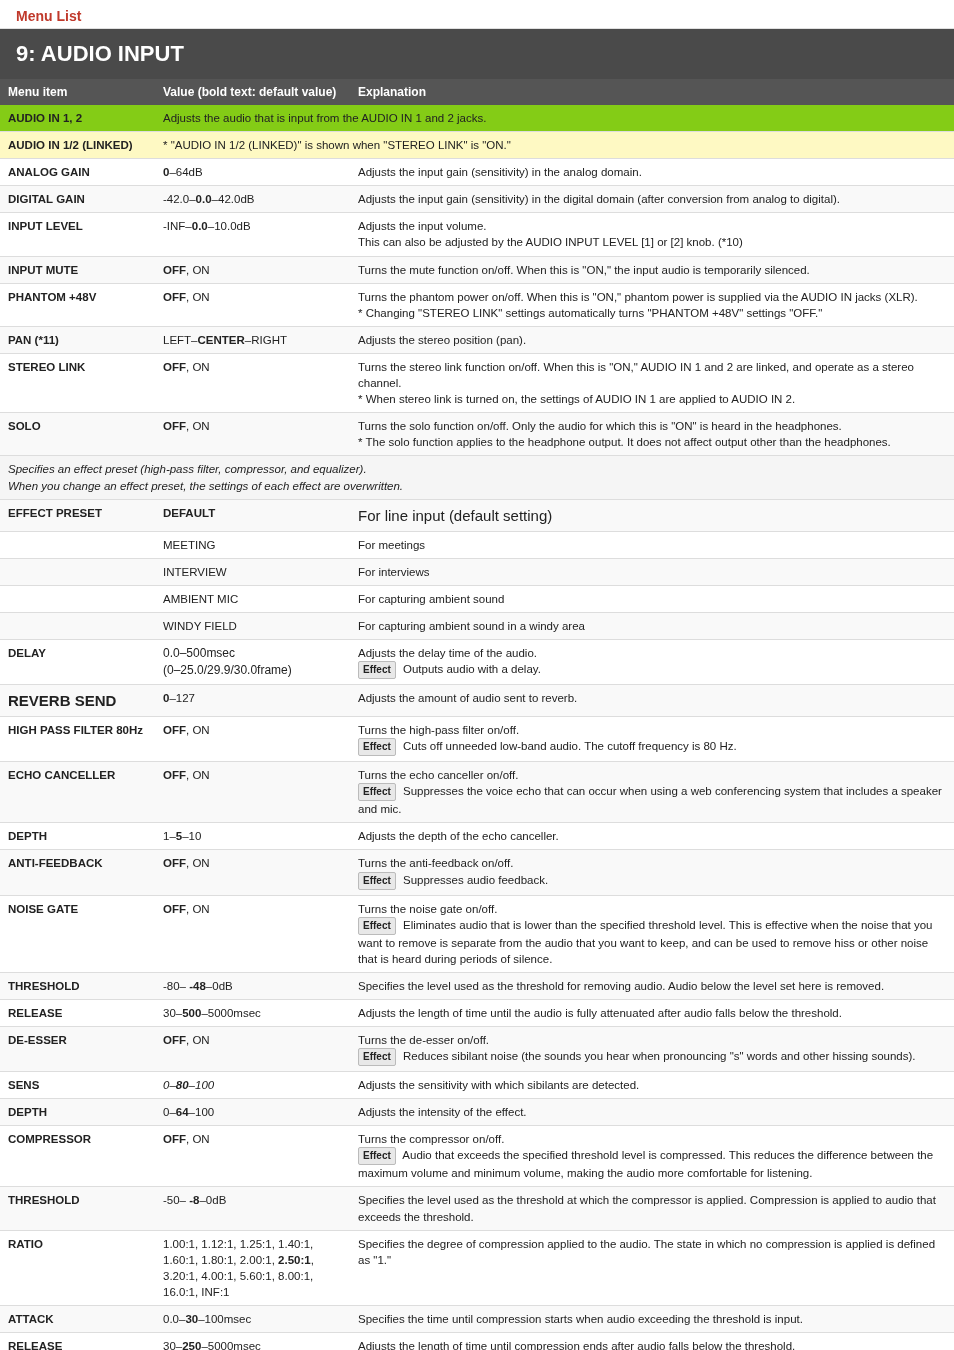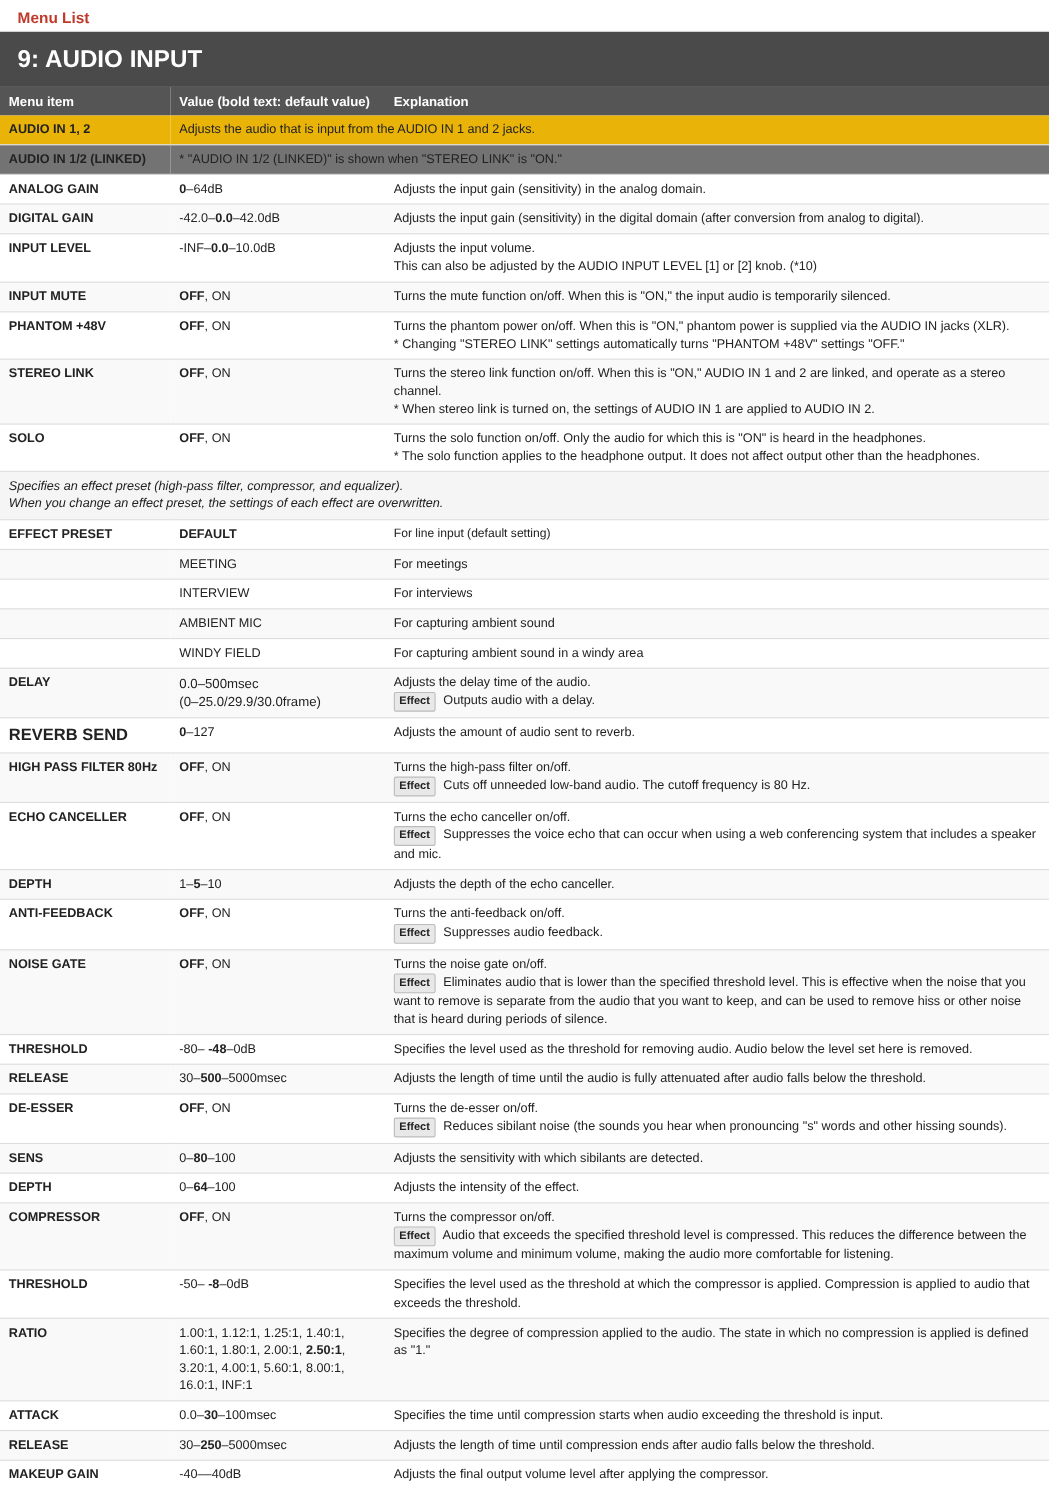--- a/index.html
+++ b/index.html
@@ -62,25 +62,25 @@
 
 <table>
   <thead>
     <tr>
       <th style="width:155px;">Menu item</th>
       <th style="width:195px;">Value (bold text: default value)</th>
       <th>Explanation</th>
     </tr>
   </thead>
   <tbody id="table-body">
-  <tr style="background: #eab308;">
+  <tr style="background: #84cc16;">
         <td style="font-weight: bold; padding: 5px 8px; font-size: 11.5px;">AUDIO IN 1, 2</td>
         <td colspan="2" style="padding: 5px 8px; font-size: 11.5px;">Adjusts the audio that is input from the AUDIO IN 1 and 2 jacks.</td>
       </tr>
-      <tr style="background: #737373;">
+      <tr style="background: #fef9c3;">
         <td style="font-weight: bold; padding: 5px 8px; font-size: 11.5px;">AUDIO IN 1/2 (LINKED)</td>
         <td colspan="2" style="padding: 5px 8px; font-size: 11.5px;">* "AUDIO IN 1/2 (LINKED)" is shown when "STEREO LINK" is "ON."</td>
       </tr>
       <tr>
         <td style="font-weight: bold; padding: 5px 8px; font-size: 11.5px; vertical-align: top; width: 155px;">ANALOG GAIN</td>
         <td style="font-size: 11.5px; line-height: 1.4; padding: 5px 8px; vertical-align: top; width: 195px;"><b>0</b>–64dB</td>
         <td style="font-size: 11.5px; line-height: 1.4; padding: 5px 8px; vertical-align: top;">Adjusts the input gain (sensitivity) in the analog domain.</td>
       </tr>
       <tr>
         <td style="font-weight: bold; padding: 5px 8px; font-size: 11.5px; vertical-align: top; width: 155px;">DIGITAL GAIN</td>
@@ -96,36 +96,41 @@
         <td style="font-weight: bold; padding: 5px 8px; font-size: 11.5px; vertical-align: top; width: 155px;">INPUT MUTE</td>
         <td style="font-size: 11.5px; line-height: 1.4; padding: 5px 8px; vertical-align: top; width: 195px;"><b>OFF</b>, ON</td>
         <td style="font-size: 11.5px; line-height: 1.4; padding: 5px 8px; vertical-align: top;">Turns the mute function on/off. When this is "ON," the input audio is temporarily silenced.</td>
       </tr>
       <tr>
         <td style="font-weight: bold; padding: 5px 8px; font-size: 11.5px; vertical-align: top; width: 155px;">PHANTOM +48V</td>
         <td style="font-size: 11.5px; line-height: 1.4; padding: 5px 8px; vertical-align: top; width: 195px;"><b>OFF</b>, ON</td>
         <td style="font-size: 11.5px; line-height: 1.4; padding: 5px 8px; vertical-align: top;">Turns the phantom power on/off. When this is "ON," phantom power is supplied via the AUDIO IN jacks (XLR).<br>* Changing "STEREO LINK" settings automatically turns "PHANTOM +48V" settings "OFF."</td>
       </tr>
       <tr>
+        <td style="font-weight: bold; padding: 5px 8px; font-size: 11.5px; vertical-align: top; width: 155px;">PAN (*11)</td>
+        <td style="font-size: 11.5px; line-height: 1.4; padding: 5px 8px; vertical-align: top; width: 195px;">LEFT–<b>CENTER</b>–RIGHT</td>
+        <td style="font-size: 11.5px; line-height: 1.4; padding: 5px 8px; vertical-align: top;">Adjusts the stereo position (pan).</td>
+      </tr>
+      <tr>
         <td style="font-weight: bold; padding: 5px 8px; font-size: 11.5px; vertical-align: top; width: 155px;">STEREO LINK</td>
         <td style="font-size: 11.5px; line-height: 1.4; padding: 5px 8px; vertical-align: top; width: 195px;"><b>OFF</b>, ON</td>
         <td style="font-size: 11.5px; line-height: 1.4; padding: 5px 8px; vertical-align: top;">Turns the stereo link function on/off. When this is "ON," AUDIO IN 1 and 2 are linked, and operate as a stereo channel.<br>* When stereo link is turned on, the settings of AUDIO IN 1 are applied to AUDIO IN 2.</td>
       </tr>
       <tr>
         <td style="font-weight: bold; padding: 5px 8px; font-size: 11.5px; vertical-align: top; width: 155px;">SOLO</td>
         <td style="font-size: 11.5px; line-height: 1.4; padding: 5px 8px; vertical-align: top; width: 195px;"><b>OFF</b>, ON</td>
         <td style="font-size: 11.5px; line-height: 1.4; padding: 5px 8px; vertical-align: top;">Turns the solo function on/off. Only the audio for which this is "ON" is heard in the headphones.<br>* The solo function applies to the headphone output. It does not affect output other than the headphones.</td>
       </tr>
       <tr style="background: rgb(245, 245, 245);">
         <td colspan="3" style="padding: 5px 8px; font-size: 11.5px; font-style: italic;">Specifies an effect preset (high-pass filter, compressor, and equalizer).<br>When you change an effect preset, the settings of each effect are overwritten.</td>
       </tr>
       <tr>
         <td style="font-weight: bold; padding: 5px 8px; font-size: 11.5px; vertical-align: top;">EFFECT PRESET</td>
         <td style="font-size: 11.5px; line-height: 1.4; padding: 5px 8px; vertical-align: top; width: 195px;"><b>DEFAULT</b></td>
-        <td style="font-size: 11px; line-height: 1.4; padding: 5px 8px; vertical-align: top;">For line input (default setting)</td>
+        <td style="font-size: 15px; line-height: 1.4; padding: 5px 8px; vertical-align: top;">For line input (default setting)</td>
       </tr>
       <tr>
         <td style="padding: 5px 8px; font-size: 11.5px;"></td>
         <td style="font-size: 11.5px; line-height: 1.4; padding: 5px 8px; vertical-align: top; width: 195px;">MEETING</td>
         <td style="font-size: 11.5px; line-height: 1.4; padding: 5px 8px; vertical-align: top;">For meetings</td>
       </tr>
       <tr>
         <td style="padding: 5px 8px; font-size: 11.5px;"></td>
         <td style="font-size: 11.5px; line-height: 1.4; padding: 5px 8px; vertical-align: top; width: 195px;">INTERVIEW</td>
         <td style="font-size: 11.5px; line-height: 1.4; padding: 5px 8px; vertical-align: top;">For interviews</td>
@@ -185,21 +190,21 @@
         <td style="font-size: 11.5px; line-height: 1.4; padding: 5px 8px; vertical-align: top; width: 195px;">30–<b>500</b>–5000msec</td>
         <td style="font-size: 11.5px; line-height: 1.4; padding: 5px 8px; vertical-align: top;">Adjusts the length of time until the audio is fully attenuated after audio falls below the threshold.</td>
       </tr>
       <tr>
         <td style="font-weight: bold; padding: 5px 8px; font-size: 11.5px; vertical-align: top; width: 155px;">DE-ESSER</td>
         <td style="font-size: 11.5px; line-height: 1.4; padding: 5px 8px; vertical-align: top; width: 195px;"><b>OFF</b>, ON</td>
         <td style="font-size: 11.5px; line-height: 1.4; padding: 5px 8px; vertical-align: top;">Turns the de-esser on/off.<br><span class="effect-badge">Effect</span> Reduces sibilant noise (the sounds you hear when pronouncing "s" words and other hissing sounds).</td>
       </tr>
       <tr>
         <td style="font-weight: bold; padding: 5px 8px; font-size: 11.5px; vertical-align: top; width: 155px;">SENS</td>
-        <td style="font-size: 11.5px; line-height: 1.4; padding: 5px 8px; vertical-align: top; width: 195px;">0–<b>80</b>–100</td>
+        <td style="font-size: 11.5px; line-height: 1.4; padding: 5px 8px; vertical-align: top; width: 195px; font-style: italic;">0–<b>80</b>–100</td>
         <td style="font-size: 11.5px; line-height: 1.4; padding: 5px 8px; vertical-align: top;">Adjusts the sensitivity with which sibilants are detected.</td>
       </tr>
       <tr>
         <td style="font-weight: bold; padding: 5px 8px; font-size: 11.5px; vertical-align: top; width: 155px;">DEPTH</td>
         <td style="font-size: 11.5px; line-height: 1.4; padding: 5px 8px; vertical-align: top; width: 195px; margin-left: 28px;">0–<b>64</b>–100</td>
         <td style="font-size: 11.5px; line-height: 1.4; padding: 5px 8px; vertical-align: top;">Adjusts the intensity of the effect.</td>
       </tr>
       <tr>
         <td style="font-weight: bold; padding: 5px 8px; font-size: 11.5px; vertical-align: top; width: 155px;">COMPRESSOR</td>
         <td style="font-size: 11.5px; line-height: 1.4; padding: 5px 8px; vertical-align: top; width: 195px;"><b>OFF</b>, ON</td>

